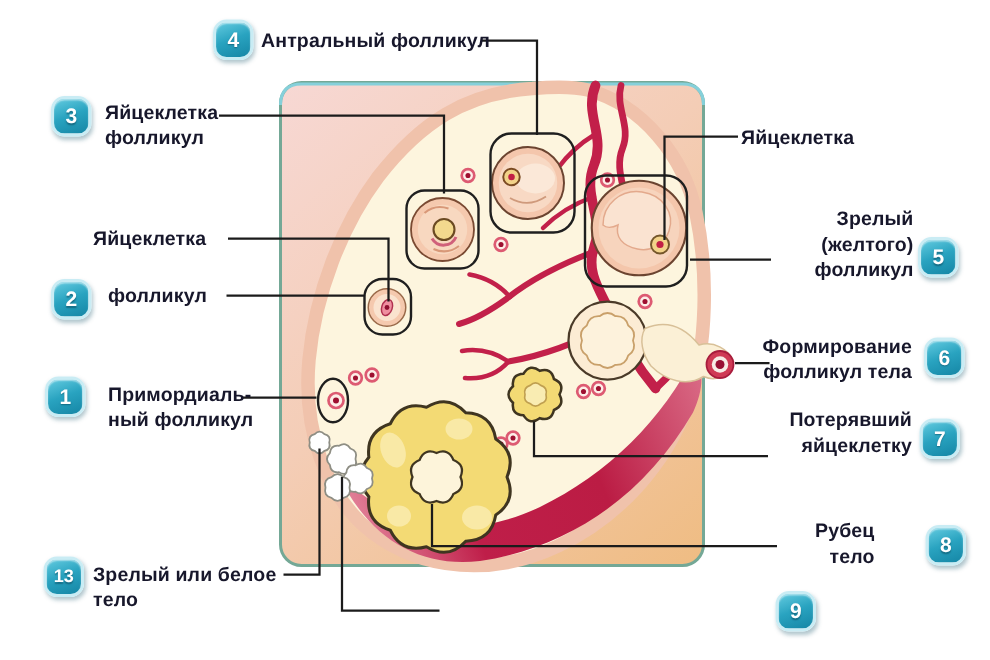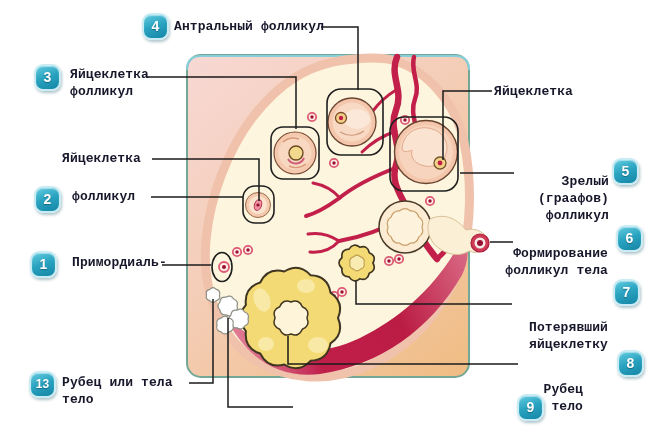--- a/index.html
+++ b/index.html
@@ -3,23 +3,23 @@
 <meta charset="utf-8">
 <style>
   html,body{margin:0;padding:0;background:#ffffff;}
   .stage{
     position:relative;width:660px;height:440px;background:#ffffff;
     font-family:"Liberation Sans",sans-serif;overflow:hidden;
   }
   .stage svg{position:absolute;left:0;top:0;}
   .lbl{
     position:absolute;font-weight:bold;font-size:13px;line-height:17px;
-    color:#17172b;letter-spacing:.1px;white-space:nowrap;font-family:Liberation Mono, monospace;
+    color:#17172b;letter-spacing:.1px;white-space:nowrap;
   }
-  .lbl.r{text-align:right;margin-top:36px;}
+  .lbl.r{text-align:right;}
   .badge{
     position:absolute;width:27px;height:27px;box-sizing:border-box;
     border:2px solid #c9ecf4;border-radius:9px;
     background:linear-gradient(160deg,#63cbe0 0%,#29a3c0 48%,#1586a5 100%);
     box-shadow:1px 2px 3px rgba(30,90,110,.35), inset 0 1px 1px rgba(255,255,255,.5);
     color:#ffffff;font-weight:bold;font-size:14px;line-height:23px;text-align:center;
     text-shadow:0 1px 1px rgba(10,70,90,.55);
   }
 </style>
 </head>
@@ -208,43 +208,44 @@
   <div class="lbl" style="left:62px;top:150px">
     <div>Яйцеклетка</div>
   </div>
 
   <div class="lbl" style="left:72px;top:188px">
     <div>фолликул</div>
   </div>
 
   <div class="lbl" style="left:72px;top:254px">
     <div>Примордиаль-</div>
+    <div>ный фолликул</div>
   </div>
 
   <div class="lbl" style="left:62px;top:374px">
-    <div>Рубец или тела</div>
+    <div>Зрелый или белое</div>
     <div>тело</div>
   </div>
 
   <div class="lbl" style="left:494px;top:83px">
     <div>Яйцеклетка</div>
   </div>
 
   <div class="lbl r" style="right:51px;top:137px">
     <div>Зрелый</div>
-    <div>(граафов)</div>
+    <div>(желтого)</div>
     <div>фолликул</div>
   </div>
 
-  <div class="lbl r" style="right:52px;top:209px">
+  <div class="lbl r" style="right:52px;top:222px">
     <div>Формирование</div>
     <div>фолликул тела</div>
   </div>
 
-  <div class="lbl r" style="right:52px;top:283px">
+  <div class="lbl r" style="right:52px;top:271px">
     <div>Потерявший</div>
     <div>яйцеклетку</div>
   </div>
 
   <div class="lbl r" style="right:77px;top:345px">
     <div>Рубец</div>
     <div>тело</div>
   </div>
 
 

